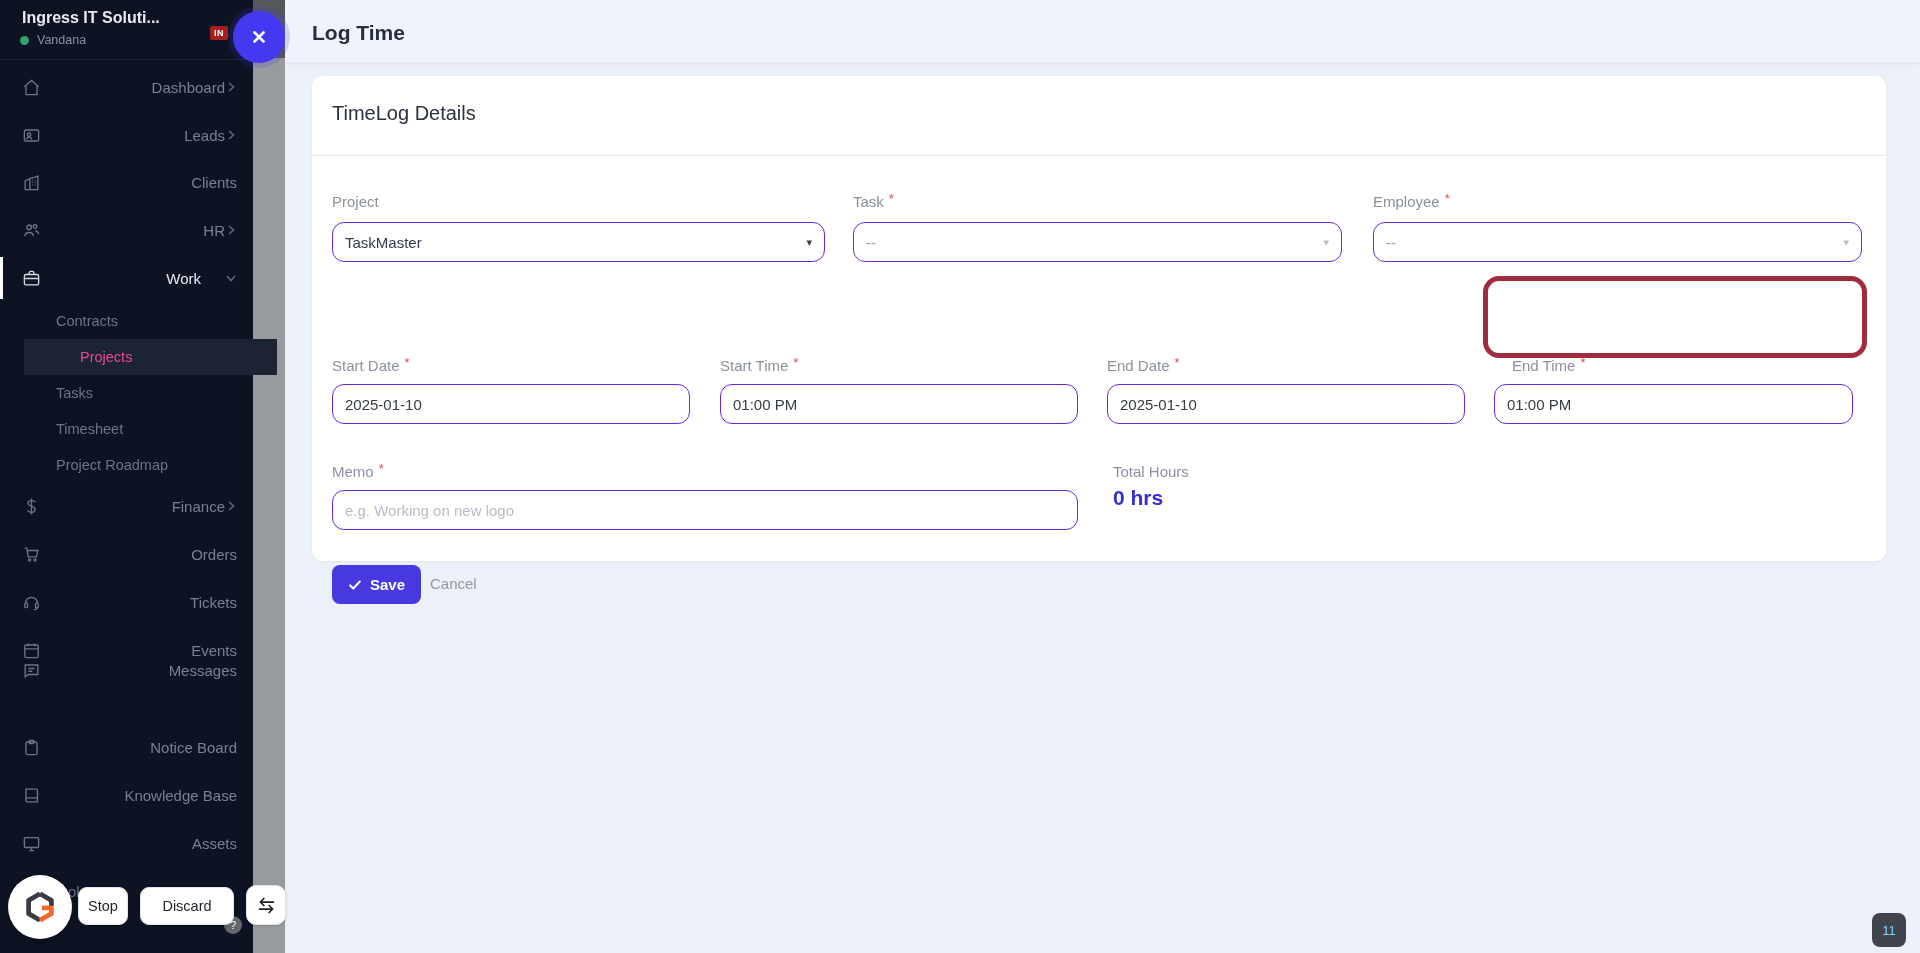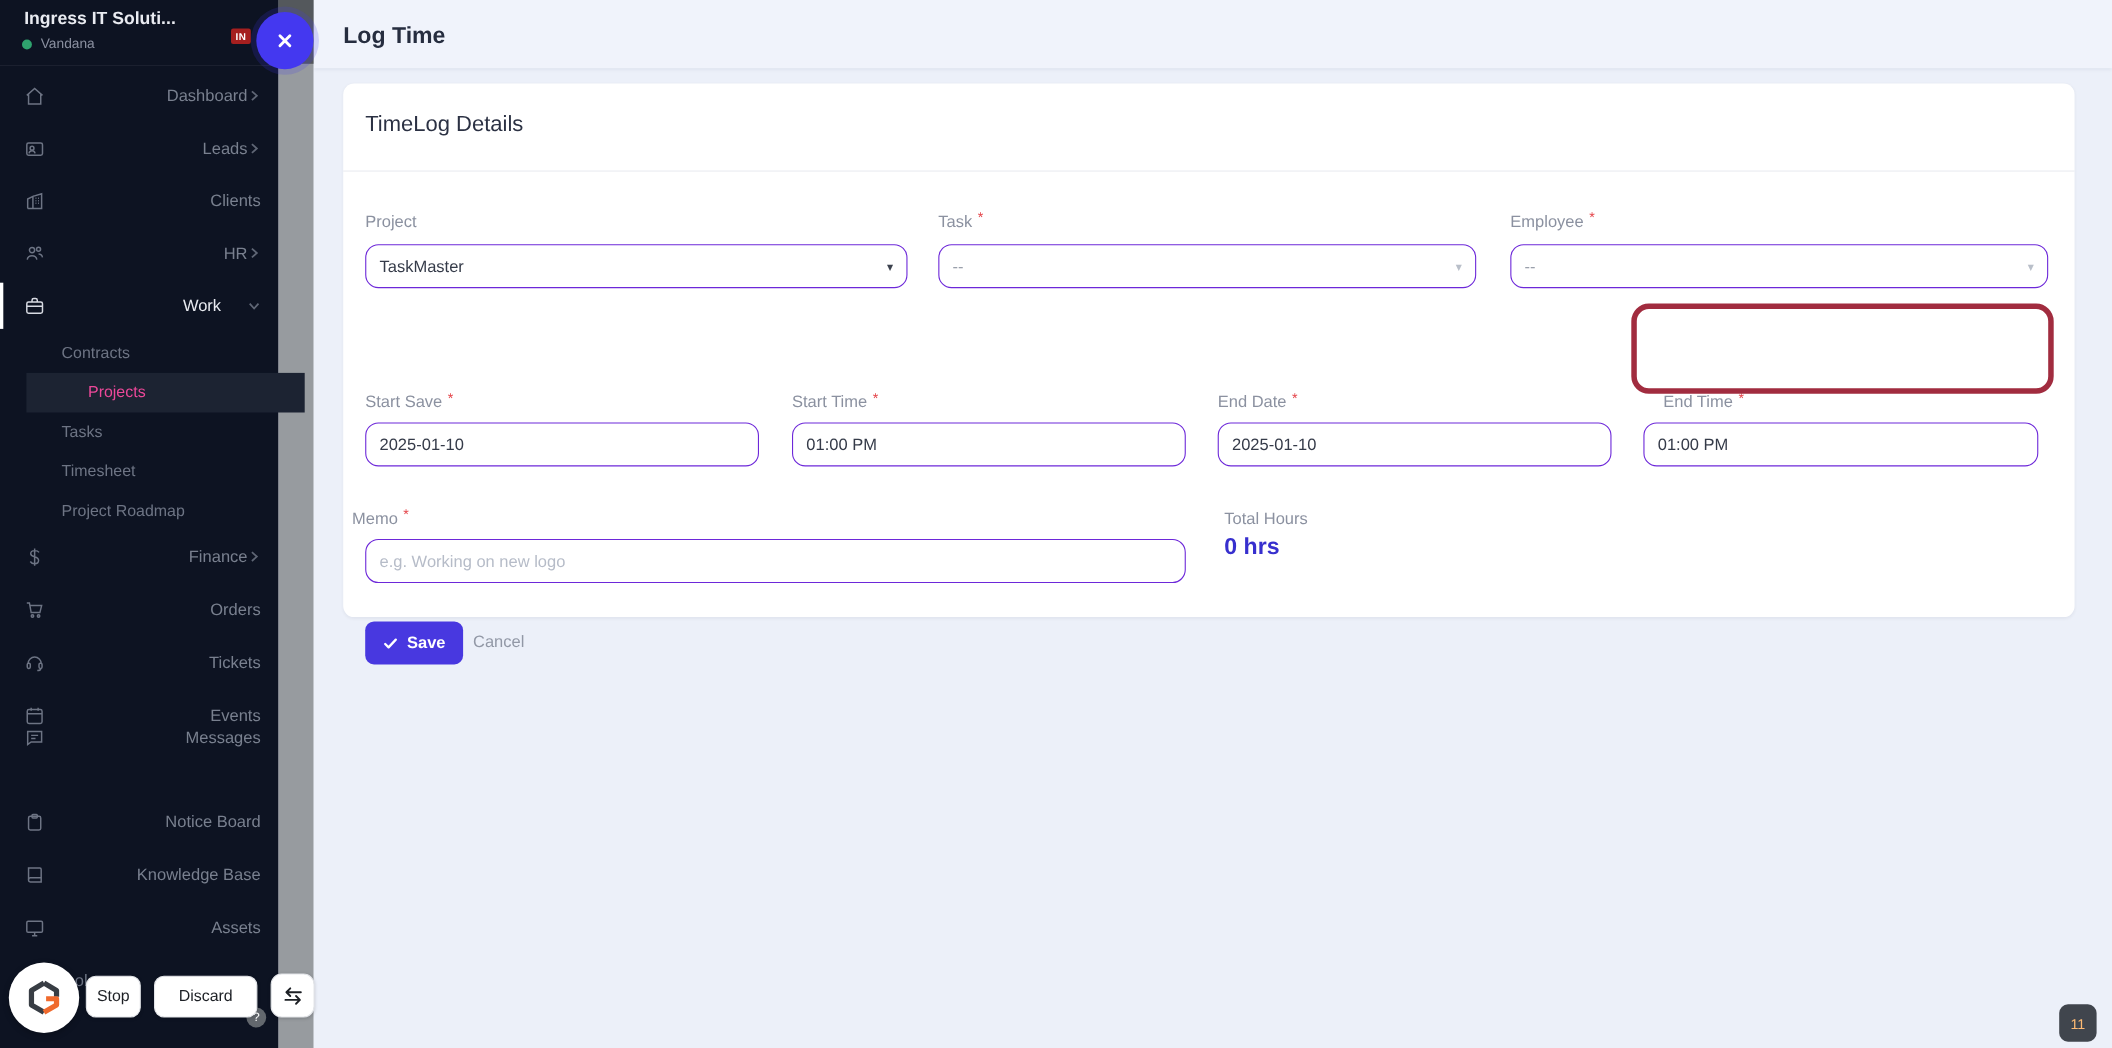--- a/index.html
+++ b/index.html
@@ -88,21 +88,21 @@
   .stop-btn { left:78px; width:50px; }
   .discard-btn { left:140px; width:94px; }
   .swap-btn { position:absolute; left:246px; top:885px; width:40px; height:40px; background:#fff;
               border:1px solid #e3e5e9; border-radius:10px; z-index:45; display:flex; align-items:center;
               justify-content:center; cursor:pointer; box-shadow:0 1px 3px rgba(0,0,0,0.15); }
   .swap-btn svg { width:21px; height:21px; }
   .help-bubble { position:absolute; left:224px; top:916px; width:18px; height:18px; border-radius:50%;
                  background:#63686e; color:#fff; font-size:11px; display:flex; align-items:center;
                  justify-content:center; z-index:40; cursor:pointer; }
   .step-badge { position:absolute; left:1872px; top:913px; width:34px; height:34px; border-radius:8px;
-                background:#40454d; color:#fdba74; font-size:13px; font-weight:normal; display:flex;
+                background:#40454d; color:#7dd3fc; font-size:13px; font-weight:normal; display:flex;
                 align-items:center; justify-content:center; z-index:50; }
 </style>
 </head>
 <body>
 
 <div class="sidebar">
   <div class="side-head">
     <div class="company">Ingress IT Soluti...</div>
     <div class="user-dot"></div>
     <div class="user-name">Vandana</div>
@@ -318,33 +318,33 @@
     </div>
     <div class="sel" style="left:541px; top:146px; width:489px">
       <span class="muted">--</span>
       <span class="caret light">▾</span>
     </div>
     <div class="sel" style="left:1061px; top:146px; width:489px">
       <span class="muted">--</span>
       <span class="caret light">▾</span>
     </div>
 
-    <div class="flabel" style="left:20px; top:281px"><span>Start Save</span><span class="req">*</span></div>
+    <div class="flabel" style="left:20px; top:281px"><span>Start Date</span><span class="req">*</span></div>
     <div class="flabel" style="left:408px; top:281px"><span>Start Time</span><span class="req">*</span></div>
     <div class="flabel" style="left:795px; top:281px"><span>End Date</span><span class="req">*</span></div>
     <div class="flabel" style="left:1200px; top:281px"><span>End Time</span><span class="req">*</span></div>
 
     <input class="txt" style="left: 20px; top: 308px; width: 358px;" value="2025-01-10">
     <input class="txt" style="left: 408px; top: 308px; width: 358px;" value="01:00 PM">
     <input class="txt" style="left: 795px; top: 308px; width: 358px;" value="2025-01-10">
     <input class="txt" style="left: 1182px; top: 308px; width: 359px;" value="01:00 PM">
 
     <div class="hl-box"></div>
 
-    <div class="flabel" style="left:8px; top:387px"><span>Memo</span><span class="req">*</span></div>
+    <div class="flabel" style="left:20px; top:387px"><span>Memo</span><span class="req">*</span></div>
     <input class="txt" style="left: 20px; top: 414px; width: 746px;" placeholder="e.g. Working on new logo">
 
     <div class="flabel" style="left:801px; top:387px"><span>Total Hours</span></div>
     <div class="total-val" style="top:410px">0 hrs</div>
 
     <button class="save-btn" style="top:489px">
       <svg viewBox="0 0 16 16" fill="none" stroke="#fff" stroke-width="2.4" stroke-linecap="round" stroke-linejoin="round">
           <path d="M2.5 8.5 L6 12 L13.5 4"></path>
         </svg>
       <span>Save</span>

